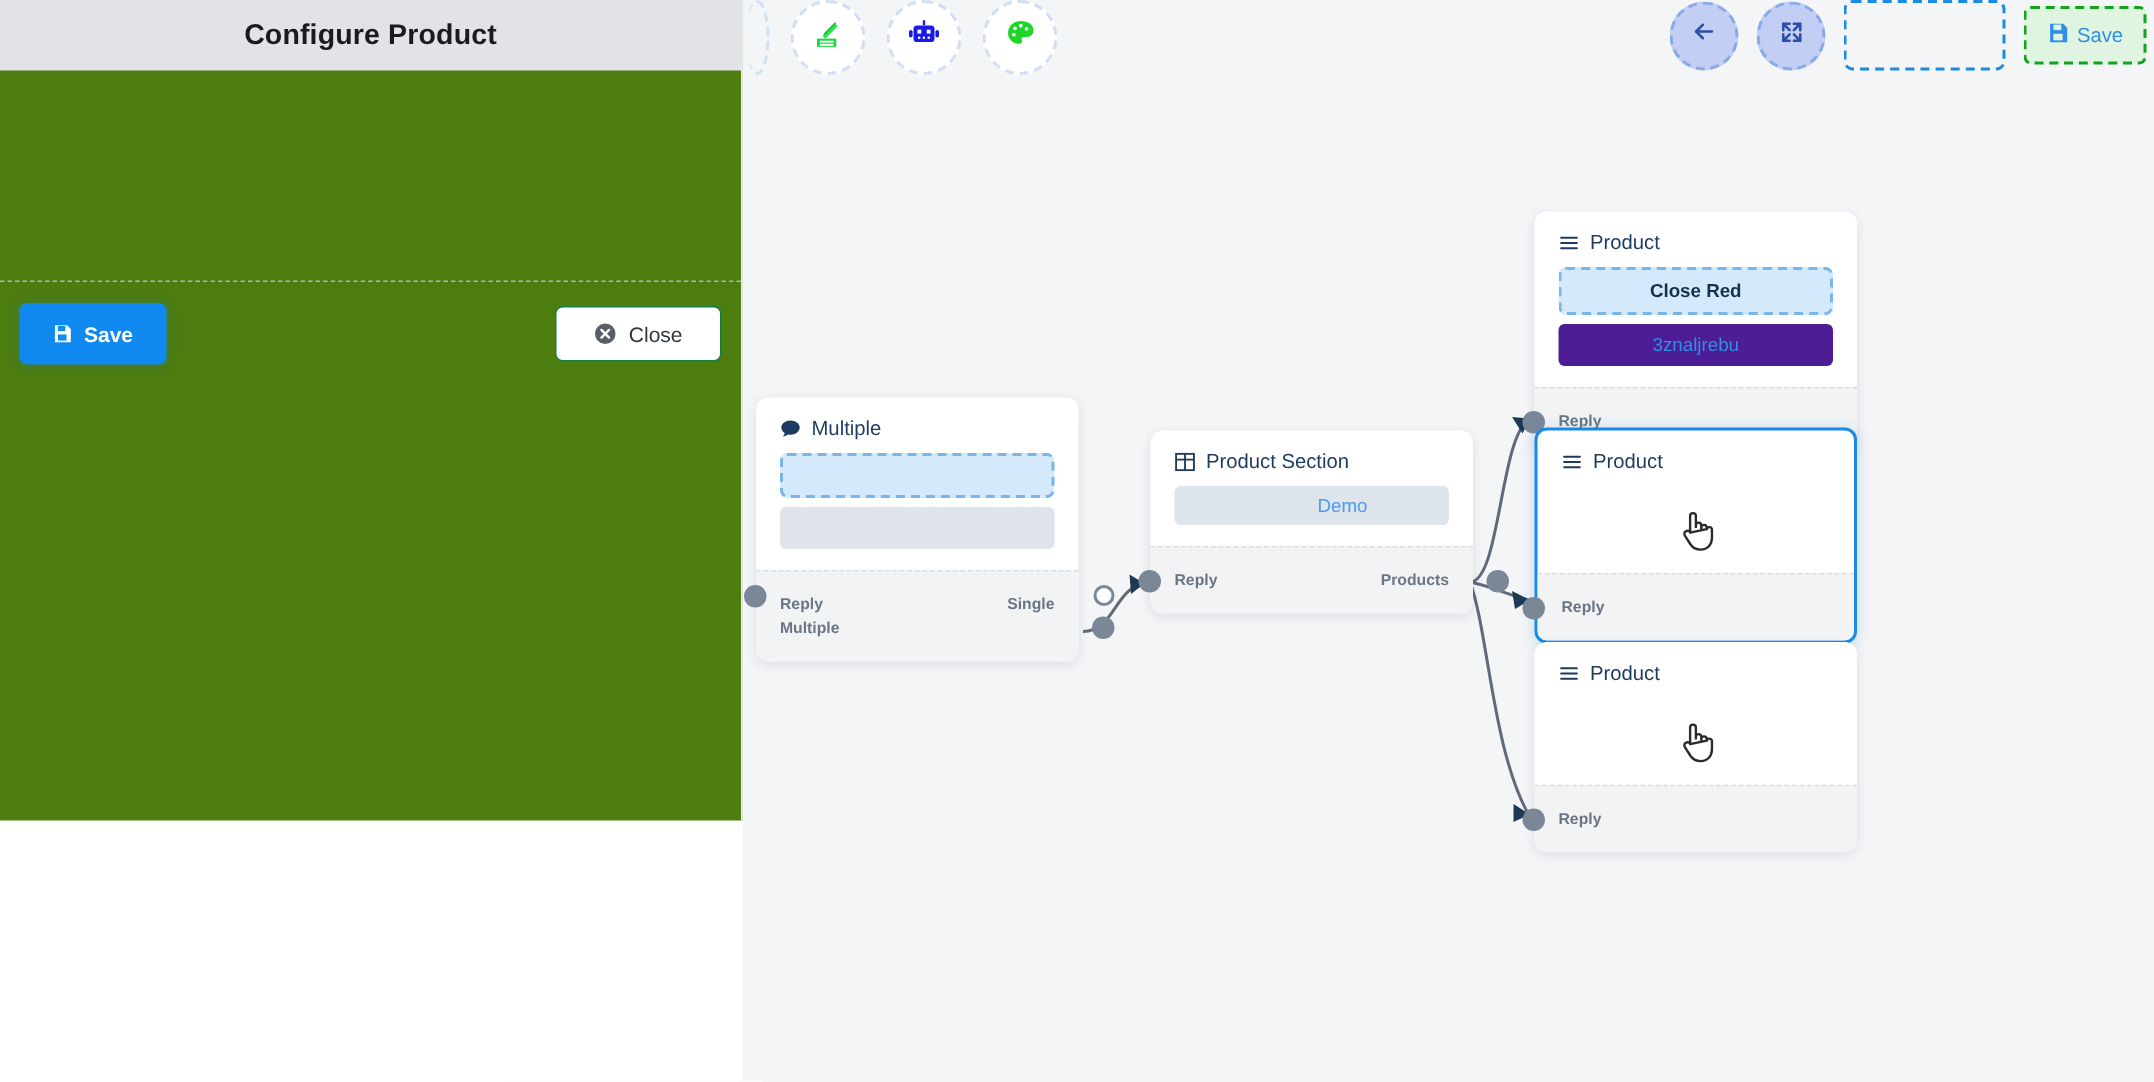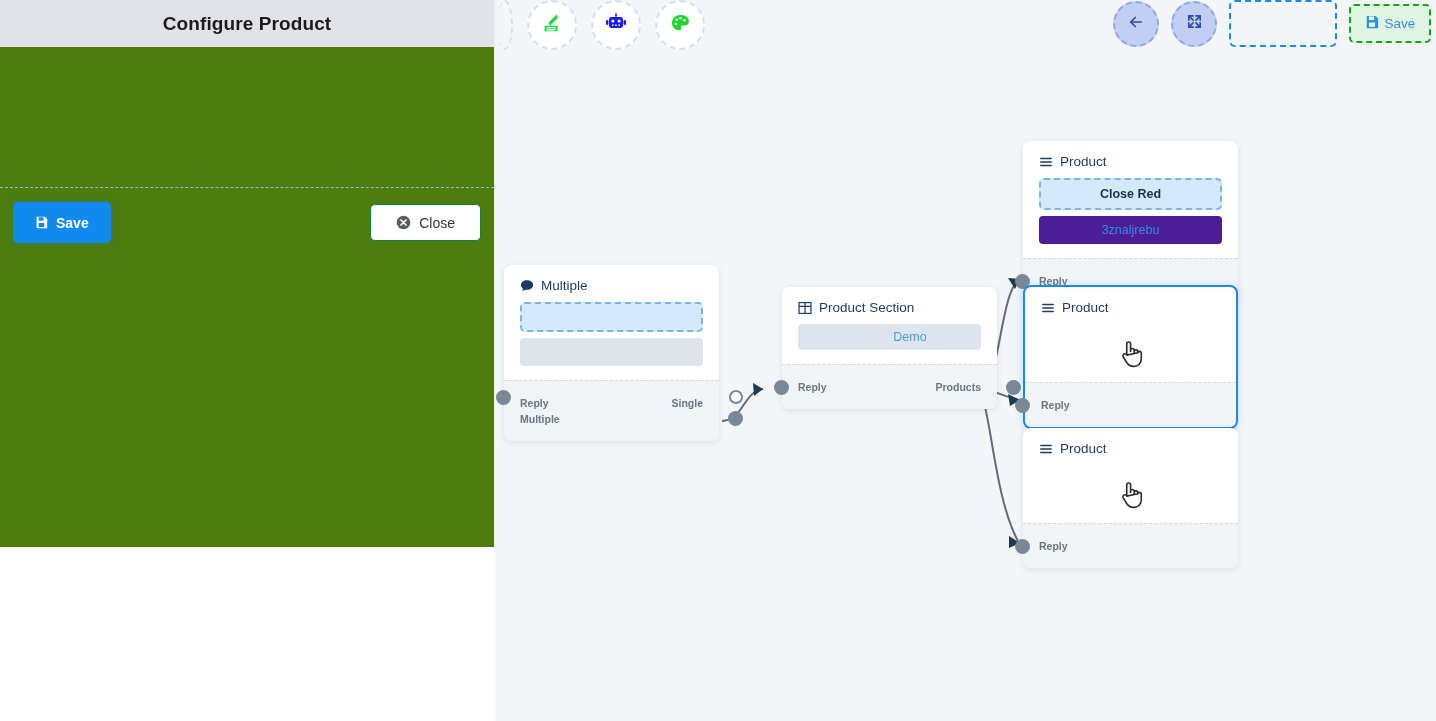--- a/index.html
+++ b/index.html
@@ -360,21 +360,21 @@
         </div>
         <div class="row-line" style="justify-content:flex-start;">
           <span class="port-label">Multiple</span>
         </div>
         <span class="port" style="left:-8px; top:9px;"></span>
         <span class="port hollow" style="right:-24px; top:9px;"></span>
         <span class="port" style="right:-24px; top:30px;"></span>
       </div>
     </div>
 
-    <div class="node" style="left:287px; top:287px; width:215px;">
+    <div class="node" style="left:272px; top:287px; width:215px;">
       <div class="node-head">
         <span class="hicon">
           <svg width="14" height="14" viewBox="0 0 16 16" fill="none" stroke="#1e3a5f" stroke-width="1.4">
             <rect x="1.2" y="1.8" width="13.6" height="12.4"></rect>
             <path d="M1.2 6.2h13.6M8 1.8v12.4"></path>
           </svg>
         </span>
         <span>Product Section</span>
       </div>
       <div class="node-body">

